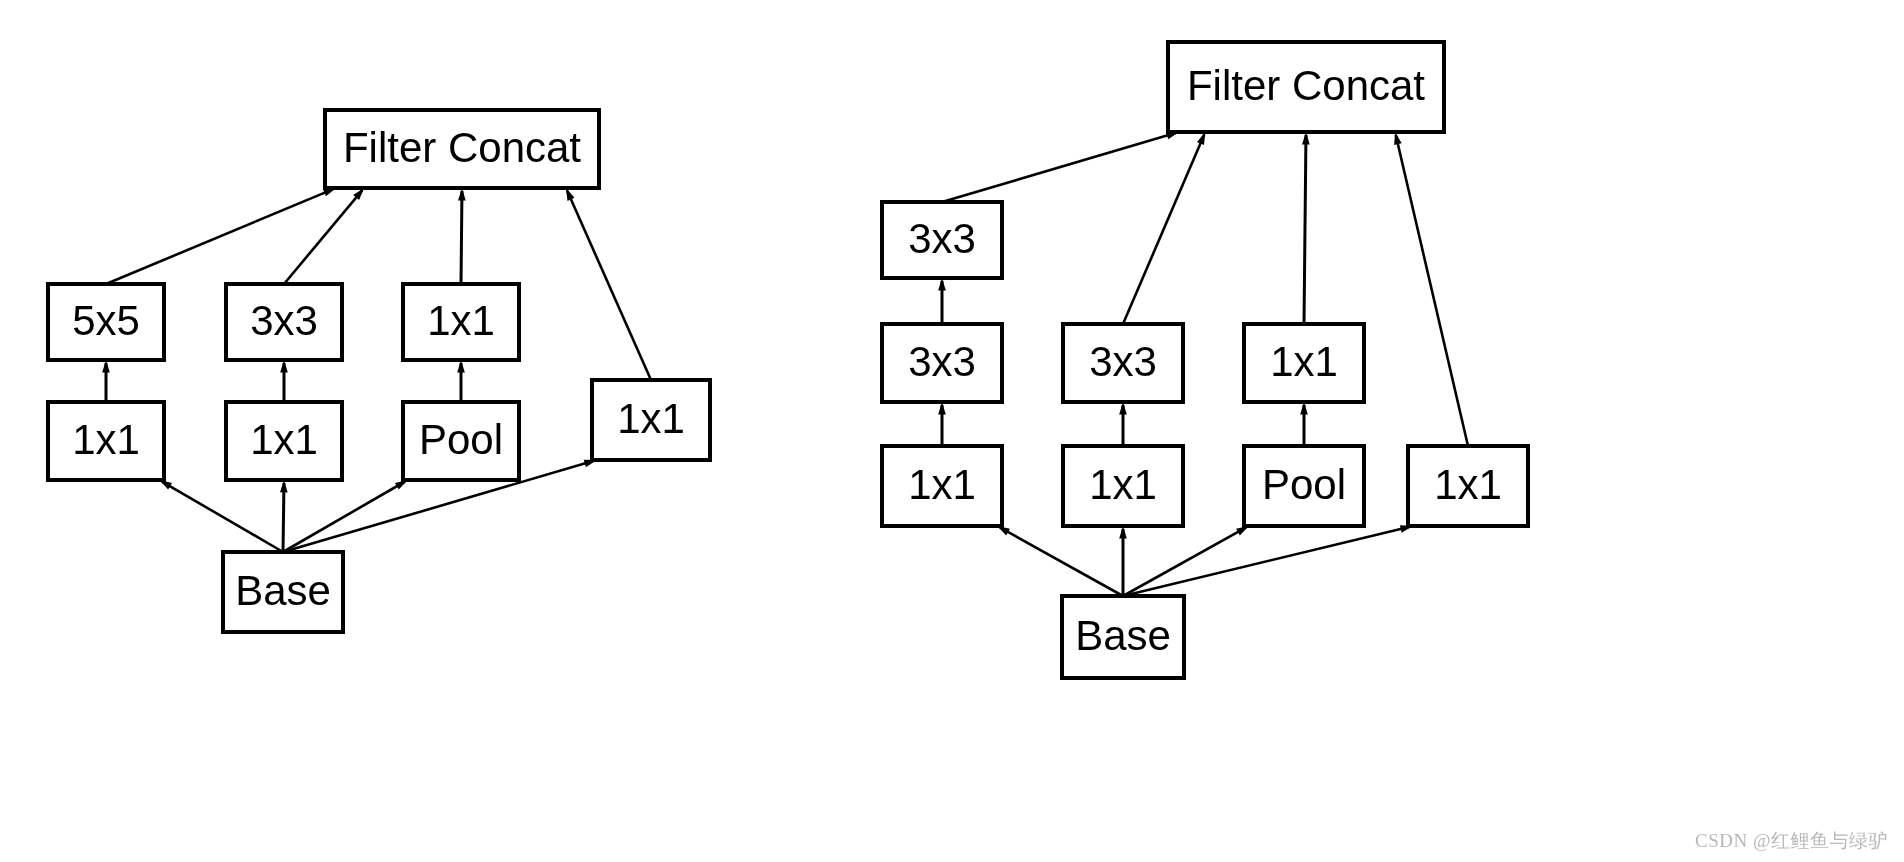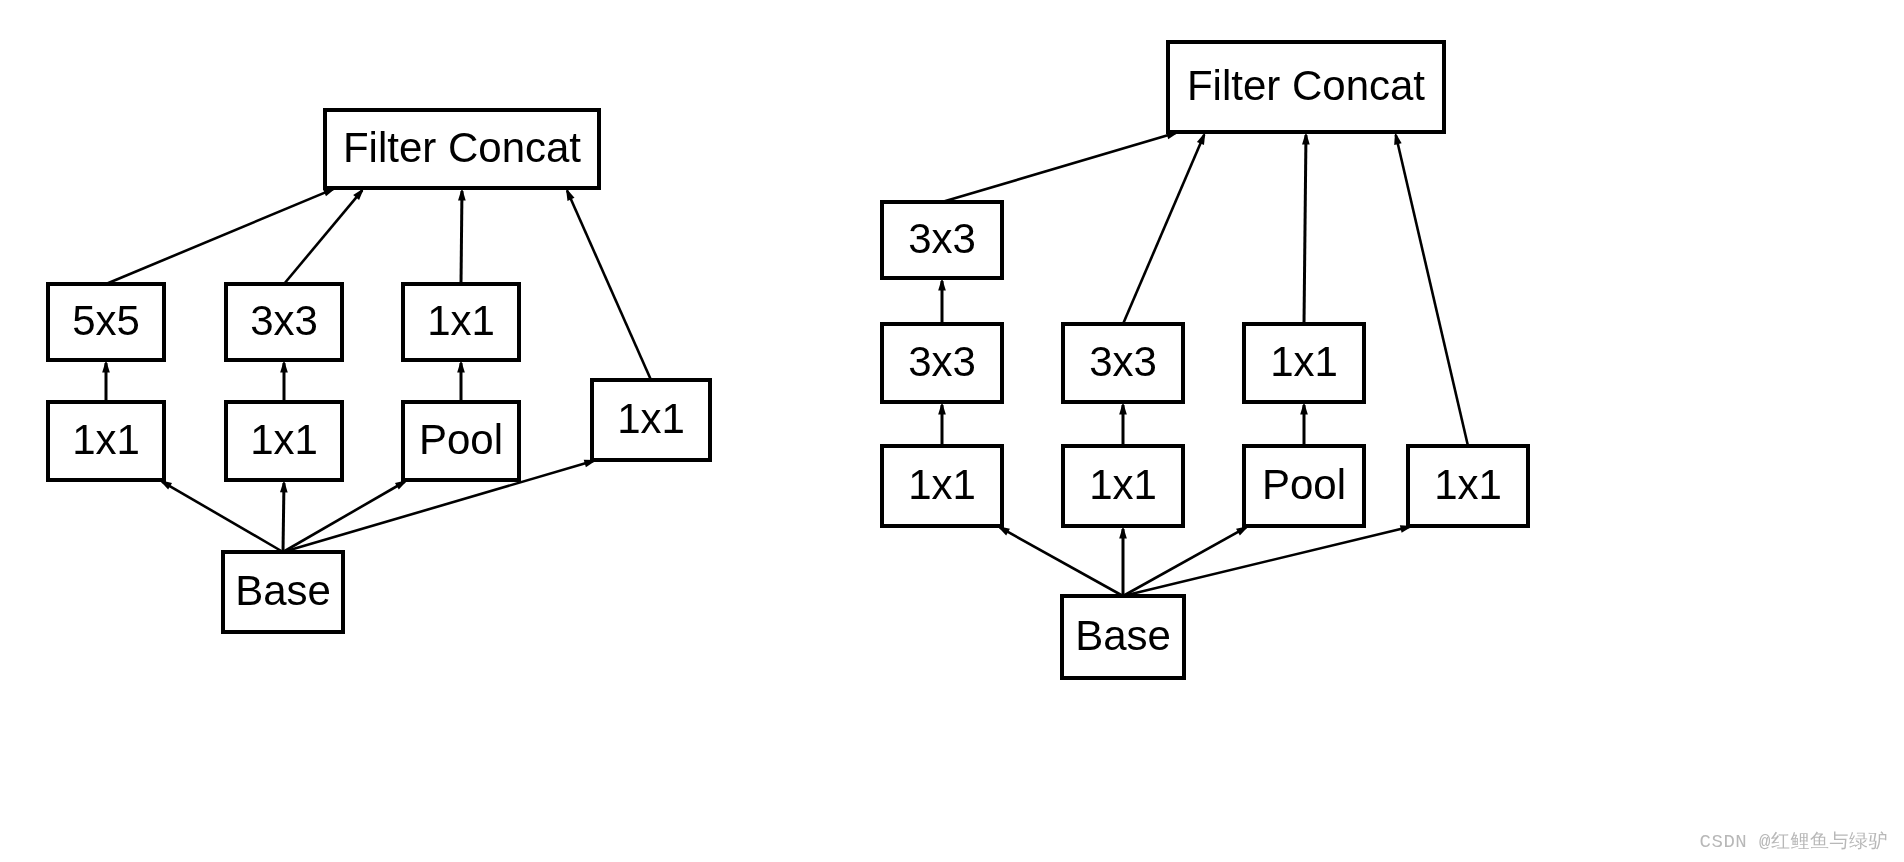--- a/index.html
+++ b/index.html
@@ -52,21 +52,21 @@
     stroke-width: 2.6;
   }
   .arrow-head {
     fill: #000000;
     stroke: none;
   }
   .watermark-text {
     position: absolute;
     right: 16px;
     bottom: 8px;
-    font-family: Liberation Mono, monospace;
+    font-family: Liberation Serif, serif;
     font-size: 19px;
     color: #b8b8b8;
     letter-spacing: 0.5px;
     white-space: nowrap;
     user-select: none;
   }
 </style>
 </head>
 <body>
 

